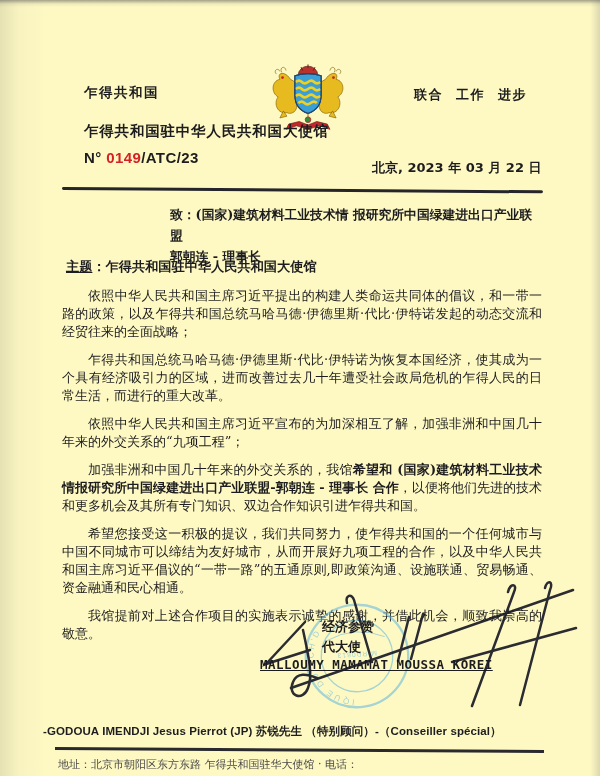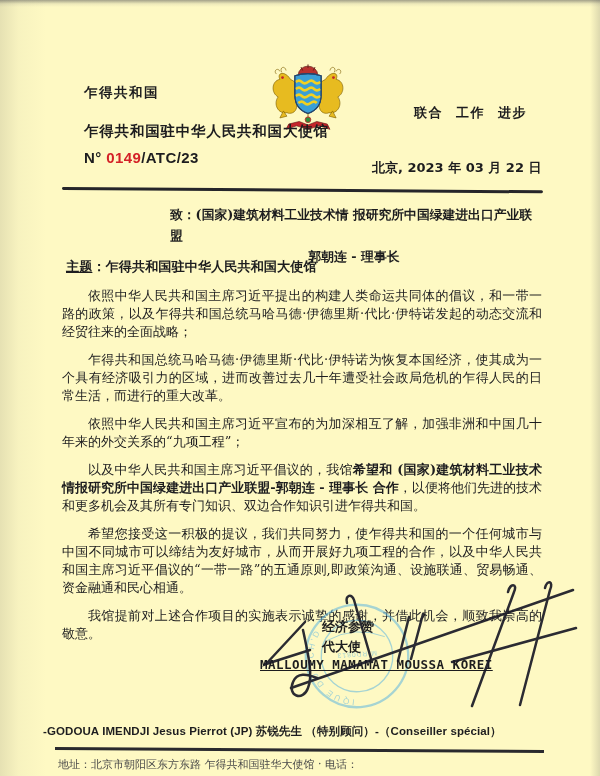--- a/index.html
+++ b/index.html
@@ -13,34 +13,34 @@
     background:linear-gradient(to bottom, rgba(90,90,90,.55), rgba(120,120,120,.12) 55%, transparent);}
   .edge-left{position:absolute;left:0;top:0;width:46px;height:100%;
     background:linear-gradient(to right, rgba(80,80,80,.14), rgba(120,120,120,.05) 40%, transparent);}
   .edge-right{position:absolute;right:0;top:0;width:10px;height:100%;
     background:linear-gradient(to left, rgba(100,100,100,.22), transparent);}
 
   .hdr-country{position:absolute;left:84px;top:84px;font-size:13.5px;font-weight:bold;
     letter-spacing:1.5px;font-family:"DejaVu Sans",sans-serif;}
   .hdr-embassy{position:absolute;left:84px;top:122px;font-size:14.5px;font-weight:bold;
     letter-spacing:.8px;font-family:"DejaVu Sans",sans-serif;}
-  .hdr-motto{position:absolute;left:414px;top:104px;font-size:13px;font-weight:bold;
+  .hdr-motto{position:absolute;left:414px;top:86px;font-size:13px;font-weight:bold;
     word-spacing:7px;letter-spacing:1.5px;font-family:"DejaVu Sans",sans-serif;}
   .hdr-ref{position:absolute;left:84px;top:149px;font-size:15px;font-weight:bold;
     font-family:"Liberation Sans",sans-serif;letter-spacing:.4px;}
   .ref-num{color:#d42127;}
   .hdr-date{position:absolute;left:372px;top:159px;font-size:13px;font-weight:bold;
     font-family:"DejaVu Sans",sans-serif;text-align:right;}
   .emblem{position:absolute;left:264px;top:60px;width:88px;height:72px;}
   .rule-1{position:absolute;left:62px;top:187px;width:481px;height:3px;background:#26262a;
     transform:rotate(.4deg);transform-origin:left center;border-radius:2px;}
 
   .recipient{position:absolute;left:170px;top:204px;width:374px;font-size:12.8px;
     font-weight:600;line-height:21px;}
-  .recipient .r2{text-align:center;padding-right:6px;}
+  .recipient .r2{text-align:left;padding-right:6px;}
 
   .subject{position:absolute;left:66px;top:258px;font-size:13.2px;font-weight:bold;}
   .subject .lbl{text-decoration:underline;}
 
   .body-block{position:absolute;left:62px;top:287px;width:480px;font-size:13px;
     line-height:18px;text-align:justify;}
   .body-block p{margin:0 0 10px 0;text-indent:2em;}
   .body-block .b{font-weight:bold;}
 
   .sig-titles{position:absolute;left:322px;top:617px;font-size:13px;font-weight:600;line-height:20px;}
@@ -119,21 +119,21 @@
   </div>
 
   <div class="subject">
     <span class="lbl">主题</span><span>：</span><span>乍得共和国驻中华人民共和国大使馆</span>
   </div>
 
   <div class="body-block">
     <p>依照中华人民共和国主席习近平提出的构建人类命运共同体的倡议，和一带一路的政策，以及乍得共和国总统马哈马德·伊德里斯·代比·伊特诺发起的动态交流和经贸往来的全面战略；</p>
     <p>乍得共和国总统马哈马德·伊德里斯·代比·伊特诺为恢复本国经济，使其成为一个具有经济吸引力的区域，进而改善过去几十年遭受社会政局危机的乍得人民的日常生活，而进行的重大改革。</p>
     <p>依照中华人民共和国主席习近平宣布的为加深相互了解，加强非洲和中国几十年来的外交关系的“九项工程”；</p>
-    <p><span>以及中华人民共和国主席习近平倡议的，我馆</span><span class="b">希望和 (国家)建筑材料工业技术情报研究所中国绿建进出口产业联盟-郭朝连 - 理事长 合作</span><span>，以便将他们先进的技术和更多机会及其所有专门知识、双边合作知识引进乍得共和国。</span></p>
+    <p><span>加强非洲和中国几十年来的外交关系的，我馆</span><span class="b">希望和 (国家)建筑材料工业技术情报研究所中国绿建进出口产业联盟-郭朝连 - 理事长 合作</span><span>，以便将他们先进的技术和更多机会及其所有专门知识、双边合作知识引进乍得共和国。</span></p>
     <p>希望您接受这一积极的提议，我们共同努力，使乍得共和国的一个任何城市与中国不同城市可以缔结为友好城市，从而开展好九项工程的合作，以及中华人民共和国主席习近平倡议的“一带一路”的五通原则,即政策沟通、设施联通、贸易畅通、资金融通和民心相通。</p>
     <p>我馆提前对上述合作项目的实施表示诚挚的感谢，并借此机会，顺致我崇高的敬意。</p>
   </div>
 
   <svg class="stamp" viewBox="0 0 120 120">
     <g transform="rotate(168 60 60)" stroke="#5fb6e0" fill="#5fb6e0">
       <circle cx="60" cy="60" r="53" fill="none" stroke-width="2.4"></circle>
       <circle cx="60" cy="60" r="37" fill="none" stroke-width="1.4"></circle>
       <defs>
         <path id="ringPath" d="M60,15 A45,45 0 1 1 59.9,15" fill="none"></path>

